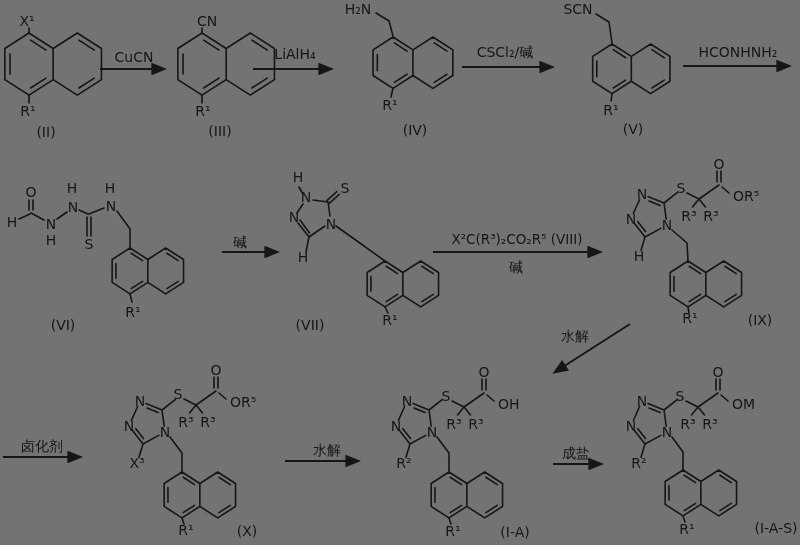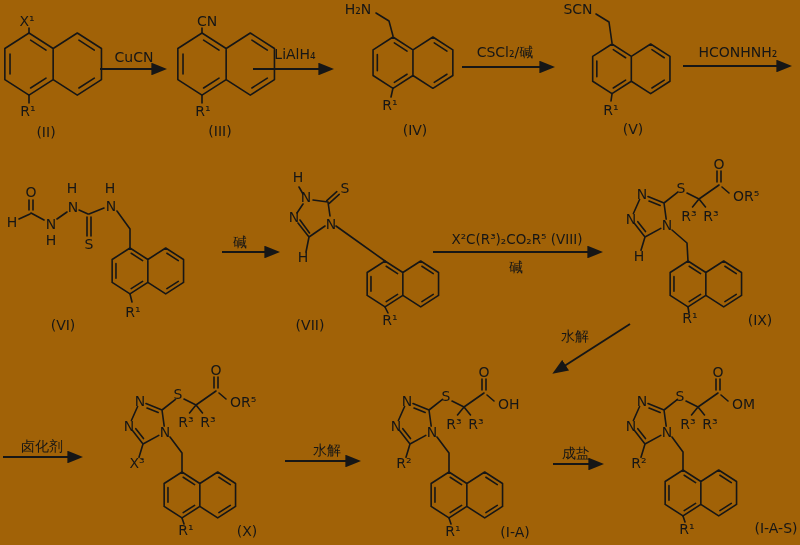--- a/index.html
+++ b/index.html
@@ -1,16 +1,16 @@
 <!DOCTYPE html>
 <html><head>
 <meta charset="utf-8">
 <style>
   html,body{margin:0;padding:0;background:#ffffff;}
-  .page{width:800px;height:545px;background:#a16207;position:relative;overflow:hidden;}
+  .page{width:800px;height:545px;background:#737373;position:relative;overflow:hidden;}
   svg{display:block;}
   .bond{stroke:#161616;stroke-width:1.6;fill:none;stroke-linecap:round;stroke-linejoin:round;}
   .arrow{stroke:#161616;stroke-width:1.8;fill:none;}
   text{font-family:"DejaVu Sans","Liberation Sans",sans-serif;fill:#161616;font-size:14px;}
   .mid{text-anchor:middle;}
   .start{text-anchor:start;}
   .rg-long{font-size:13.5px;}
   .cid{font-size:14px;}
 </style>
 </head>

